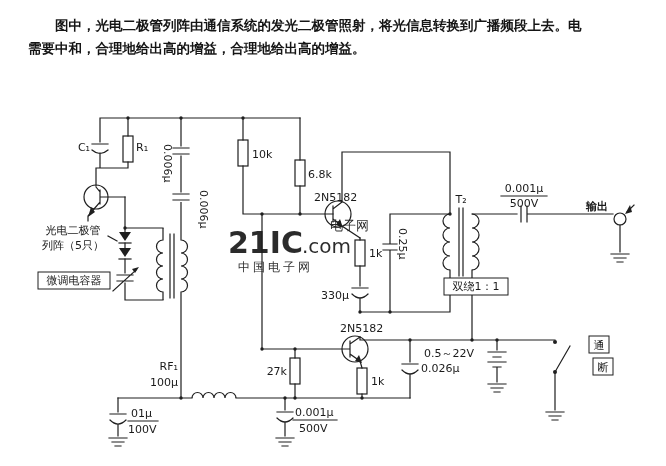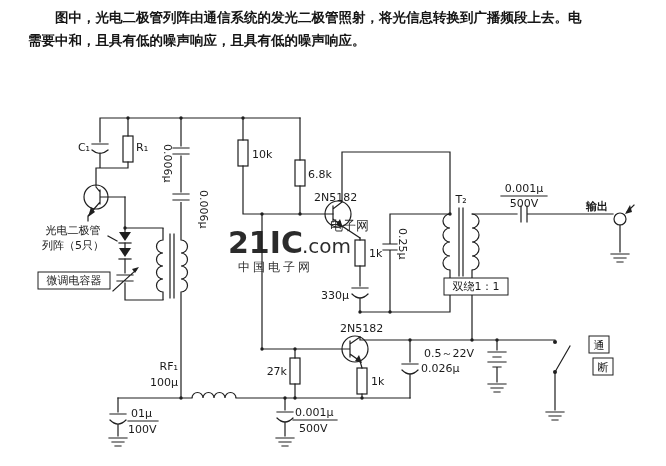--- a/index.html
+++ b/index.html
@@ -1,18 +1,18 @@
 <!DOCTYPE html>
 <html><head>
 <meta charset="utf-8">
 <style>
   html,body{margin:0;padding:0;background:#e8e8e8;}
   .page{position:relative;width:666px;height:466px;background:#ffffff;overflow:hidden;
         font-family:"DejaVu Sans",sans-serif;color:#111;}
-  .desc{position:absolute;left:28px;top:6px;width:618px;font-size:13.5px;
+  .desc{position:absolute;left:28px;top:14px;width:618px;font-size:13.5px;
         line-height:23px;font-weight:bold;color:#151515;}
   .desc .ln{display:block;white-space:nowrap;}
   .desc .indent{text-indent:2em;}
   svg{position:absolute;left:0;top:0;}
   svg text{font-family:"DejaVu Sans",sans-serif;fill:#1a1a1a;font-size:11px;}
   .wire{stroke:#1f1f1f;stroke-width:1.2;fill:none;stroke-linecap:square;}
   .comp{stroke:#1f1f1f;stroke-width:1.2;fill:none;}
   .solid{fill:#1f1f1f;stroke:none;}
   .labelbox{fill:#ffffff;stroke:#1f1f1f;stroke-width:1;}
   .wm-brand{font-size:30px;font-weight:bold;}
@@ -20,21 +20,21 @@
   .wm-tag{font-size:13px;}
   .wm-cn{font-size:12px;letter-spacing:3px;}
 </style>
 </head>
 <body>
 
 <div class="page">
 
   <div class="desc">
     <span class="ln indent">图中，光电二极管列阵由通信系统的发光二极管照射，将光信息转换到广播频段上去。电</span>
-    <span class="ln">需要中和，且具有低的噪声响应，且具有低的噪声响应。</span>
+    <span class="ln">需要中和，合理地给出高的增益，合理地给出高的增益。</span>
   </div>
 
   <svg width="666" height="466" viewBox="0 0 666 466">
 
     <g>
       <path class="wire" d="M100 118 H300 M100 118 V142 M92 144 H108 M92 150 Q100 157 108 150 M100 153 V168
                            M128 118 V136 M128 162 V168 M96 168 H128 M96 168 V186"></path>
       <rect class="comp" x="123" y="136" width="10" height="26"></rect>
     </g>
 

